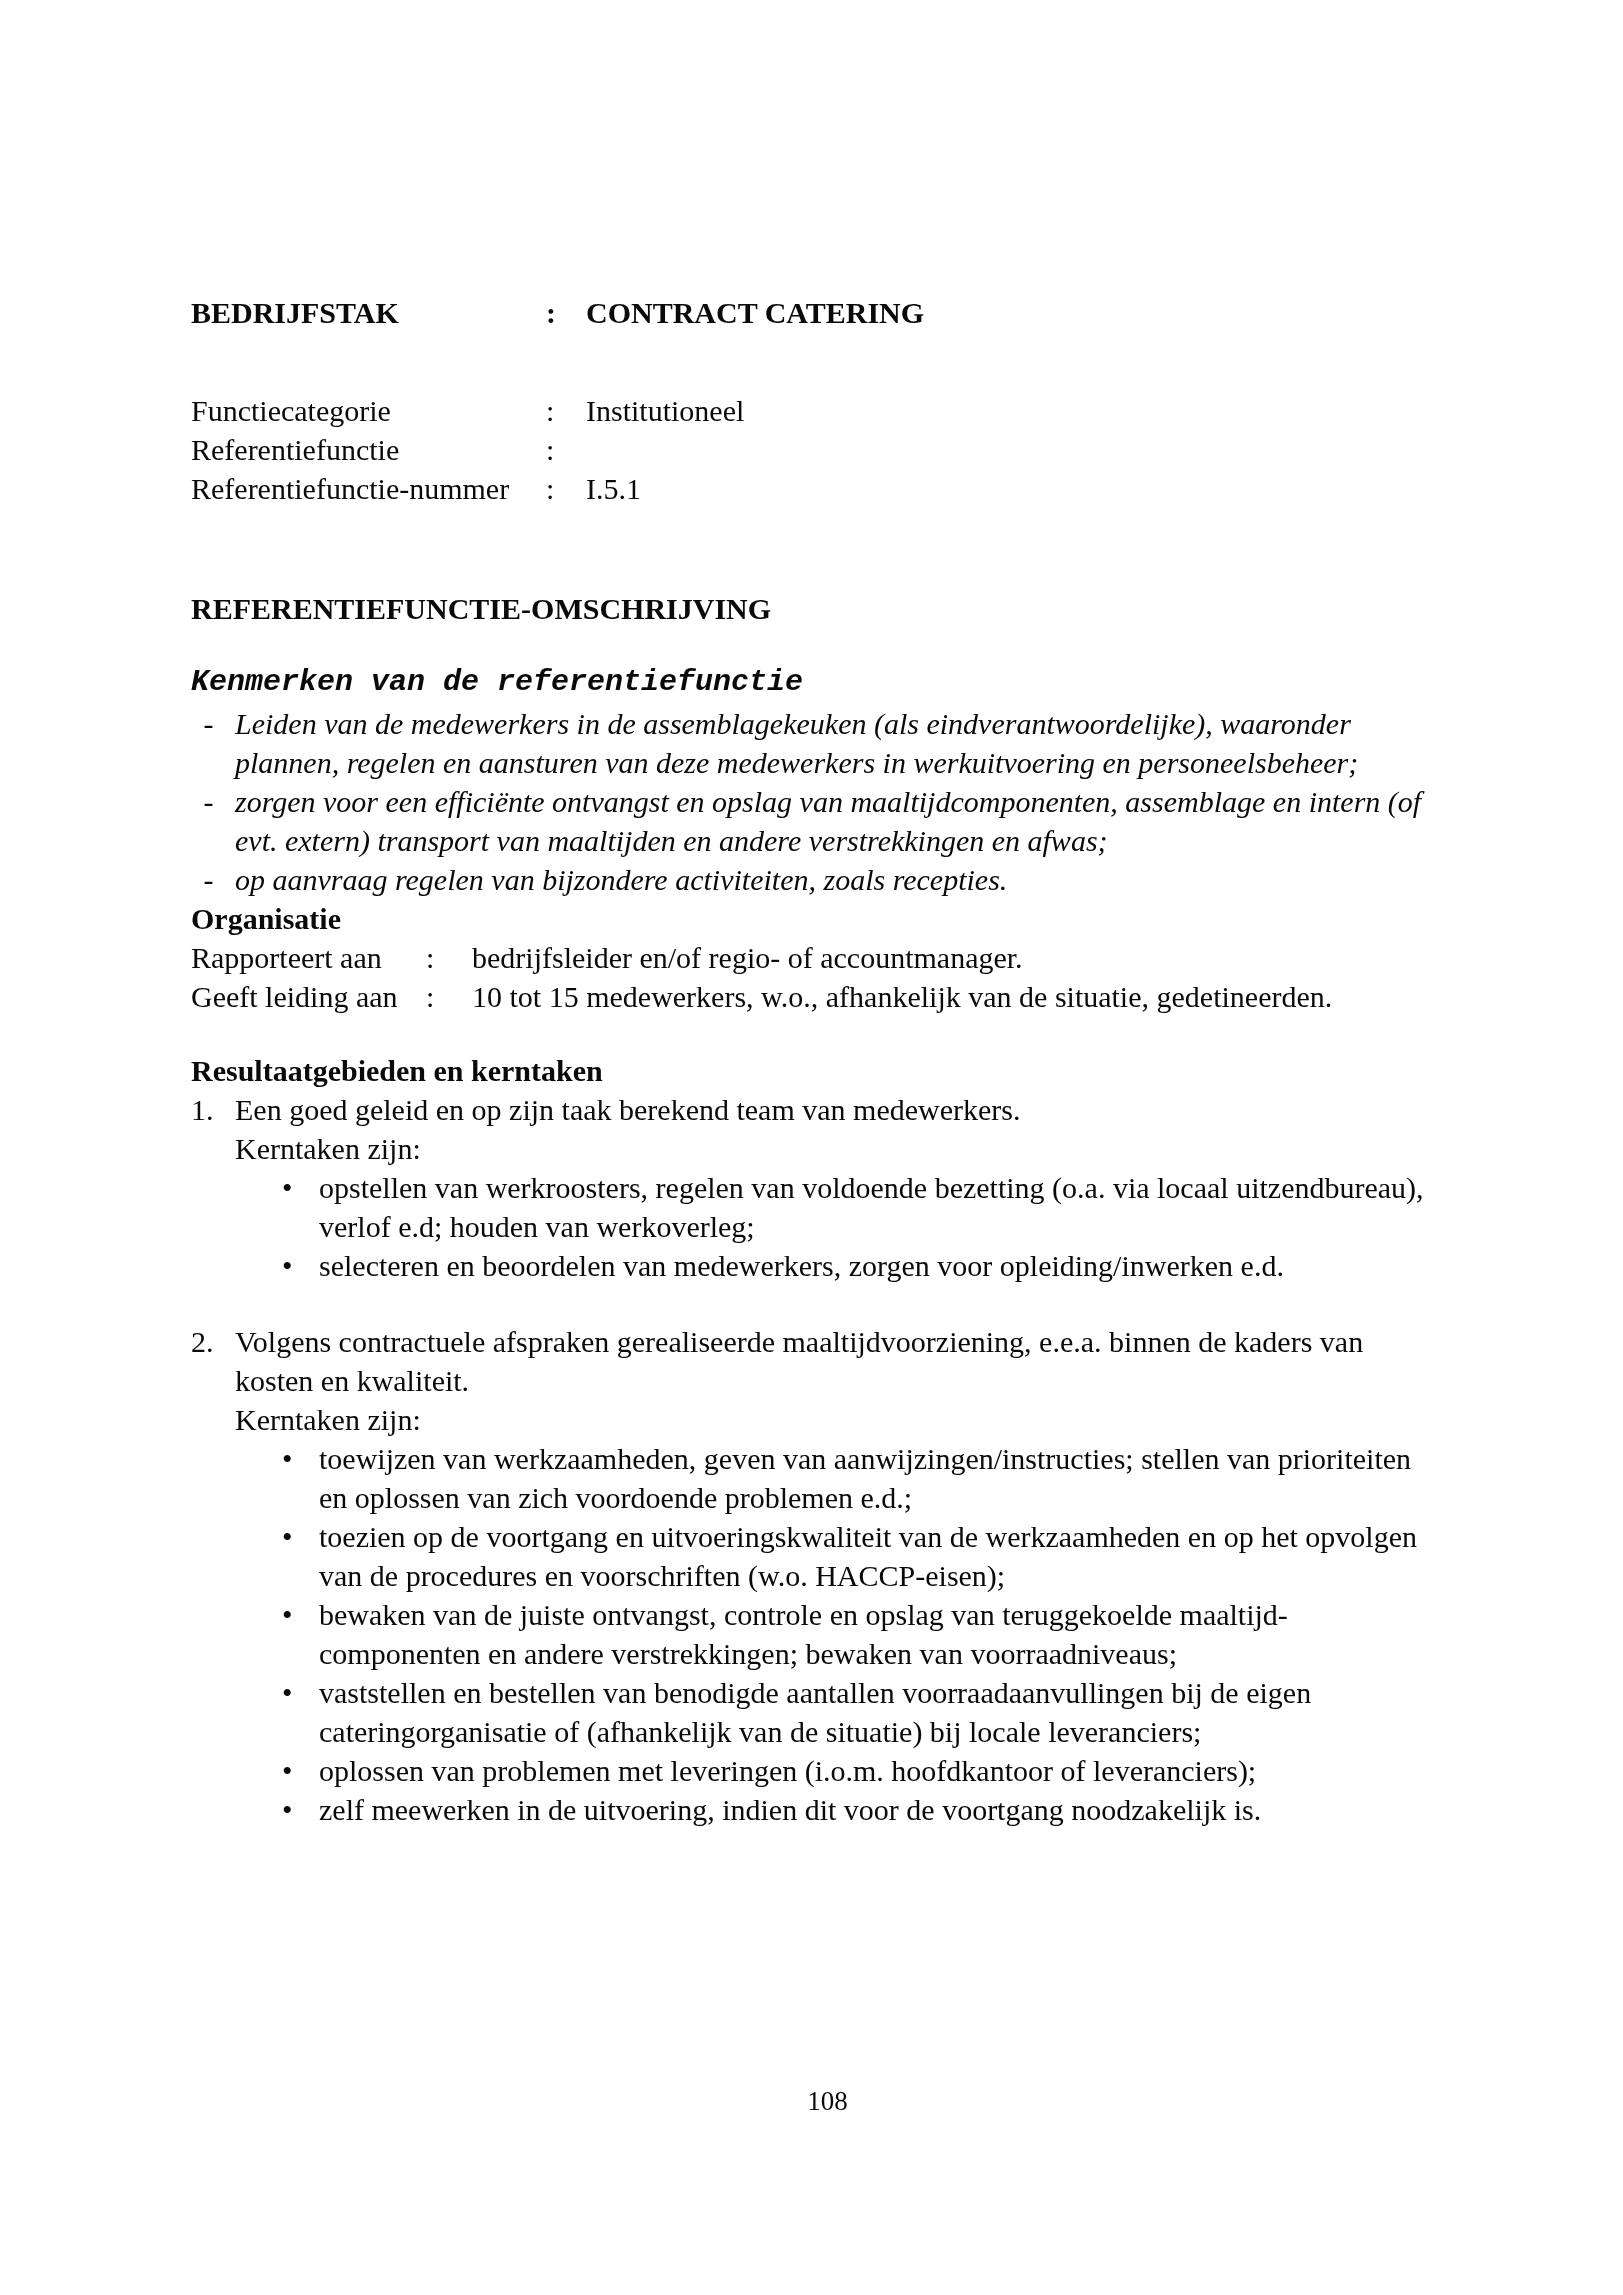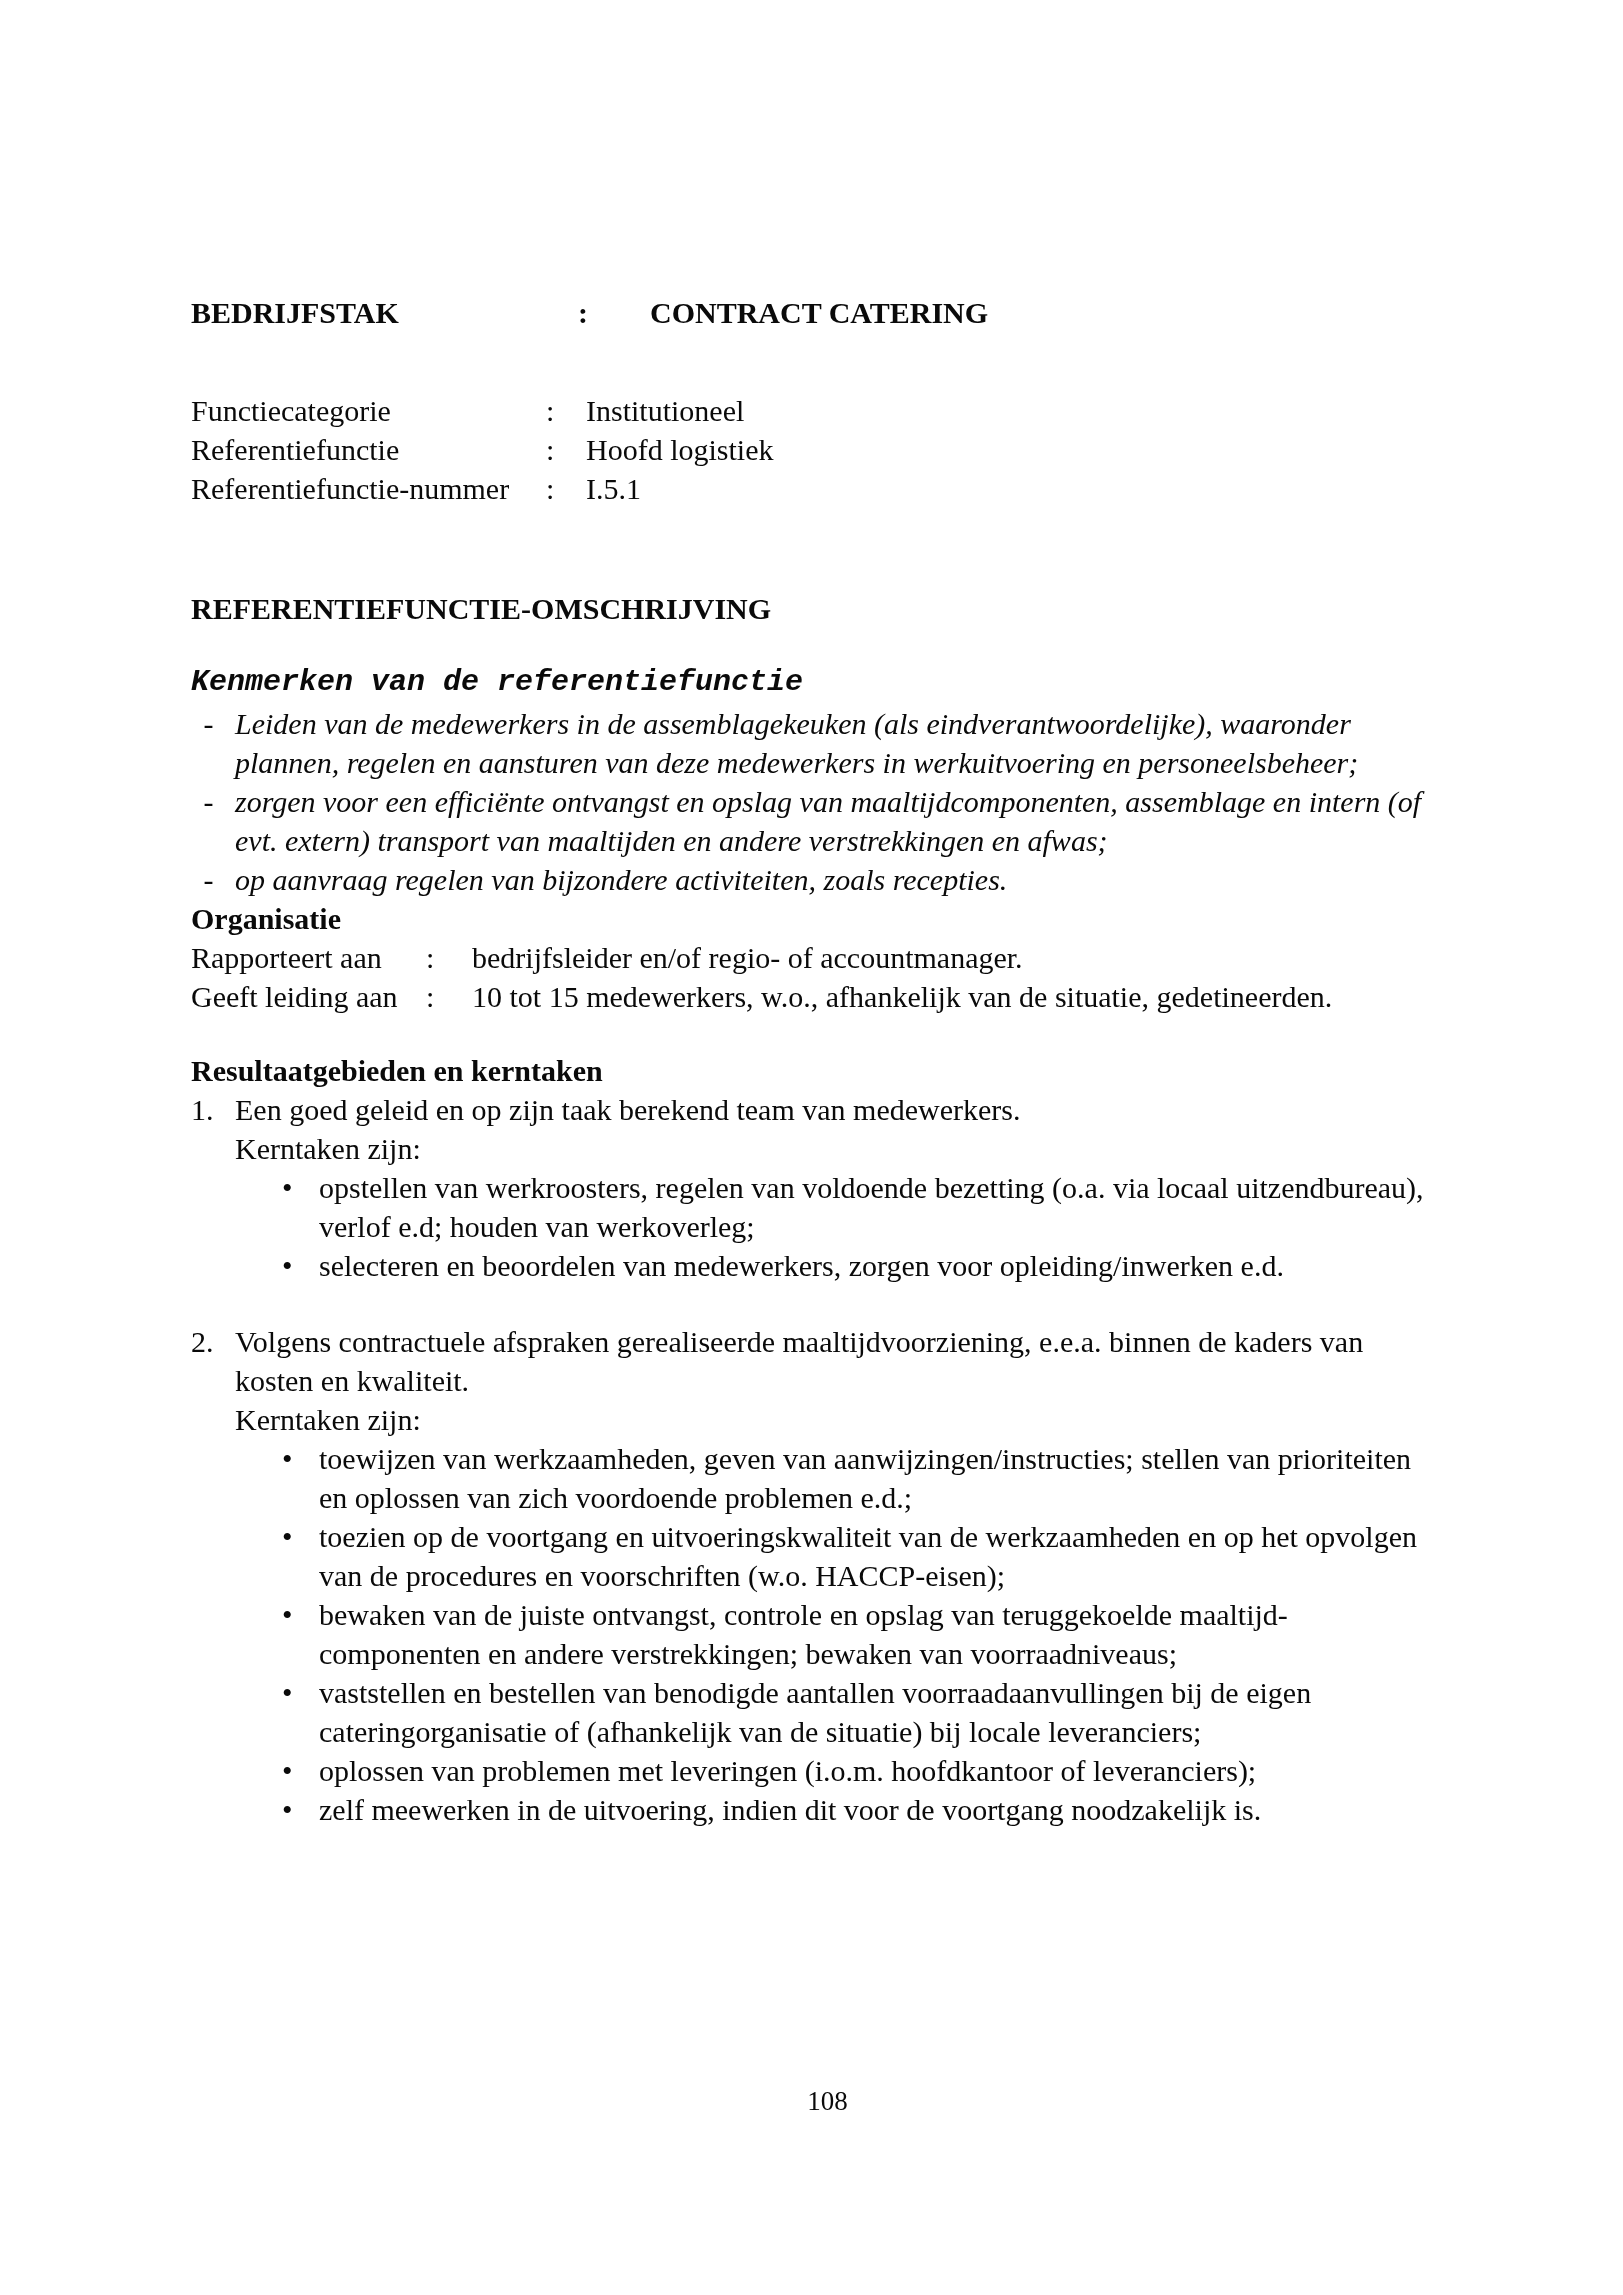--- a/index.html
+++ b/index.html
@@ -13,21 +13,21 @@
     height: 2295px;
     background: #ffffff;
     color: #0a0a0a;
     font-family: "Liberation Serif", "DejaVu Serif", serif;
     font-size: 30px;
     line-height: 39px;
     overflow: hidden;
     box-sizing: border-box;
     padding: 293px 186px 0 191px;
   }
-  .bold { font-weight: bold; gap: 32px; }
+  .bold { font-weight: bold; }
   .italic { font-style: italic; }
   .bold-italic { font-weight: bold; font-style: italic; font-family: Liberation Mono, monospace; }
 
   
   .kv-grid { display: grid; grid-template-columns: 355px 40px 1fr; }
   .kv-grid .kv-value, .kv-grid .kv-label { white-space: nowrap; }
   .org-grid { display: grid; grid-template-columns: 235px 46px 1fr; }
   .org-grid .kv-value, .org-grid .kv-label { white-space: nowrap; }
 
   .header-fields { margin-top: 59px; }
@@ -71,21 +71,20 @@
 
   <div class="header-fields">
     <div class="kv-grid">
       <span class="kv-label">Functiecategorie</span>
       <span class="kv-colon">:</span>
       <span class="kv-value">Institutioneel</span>
     </div>
     <div class="kv-grid">
       <span class="kv-label">Referentiefunctie</span>
       <span class="kv-colon">:</span>
-      <span class="kv-value">Hoofd logistiek</span>
     </div>
     <div class="kv-grid">
       <span class="kv-label">Referentiefunctie-nummer</span>
       <span class="kv-colon">:</span>
       <span class="kv-value">I.5.1</span>
     </div>
   </div>
 
   <div class="section-title bold">REFERENTIEFUNCTIE-OMSCHRIJVING</div>
 

